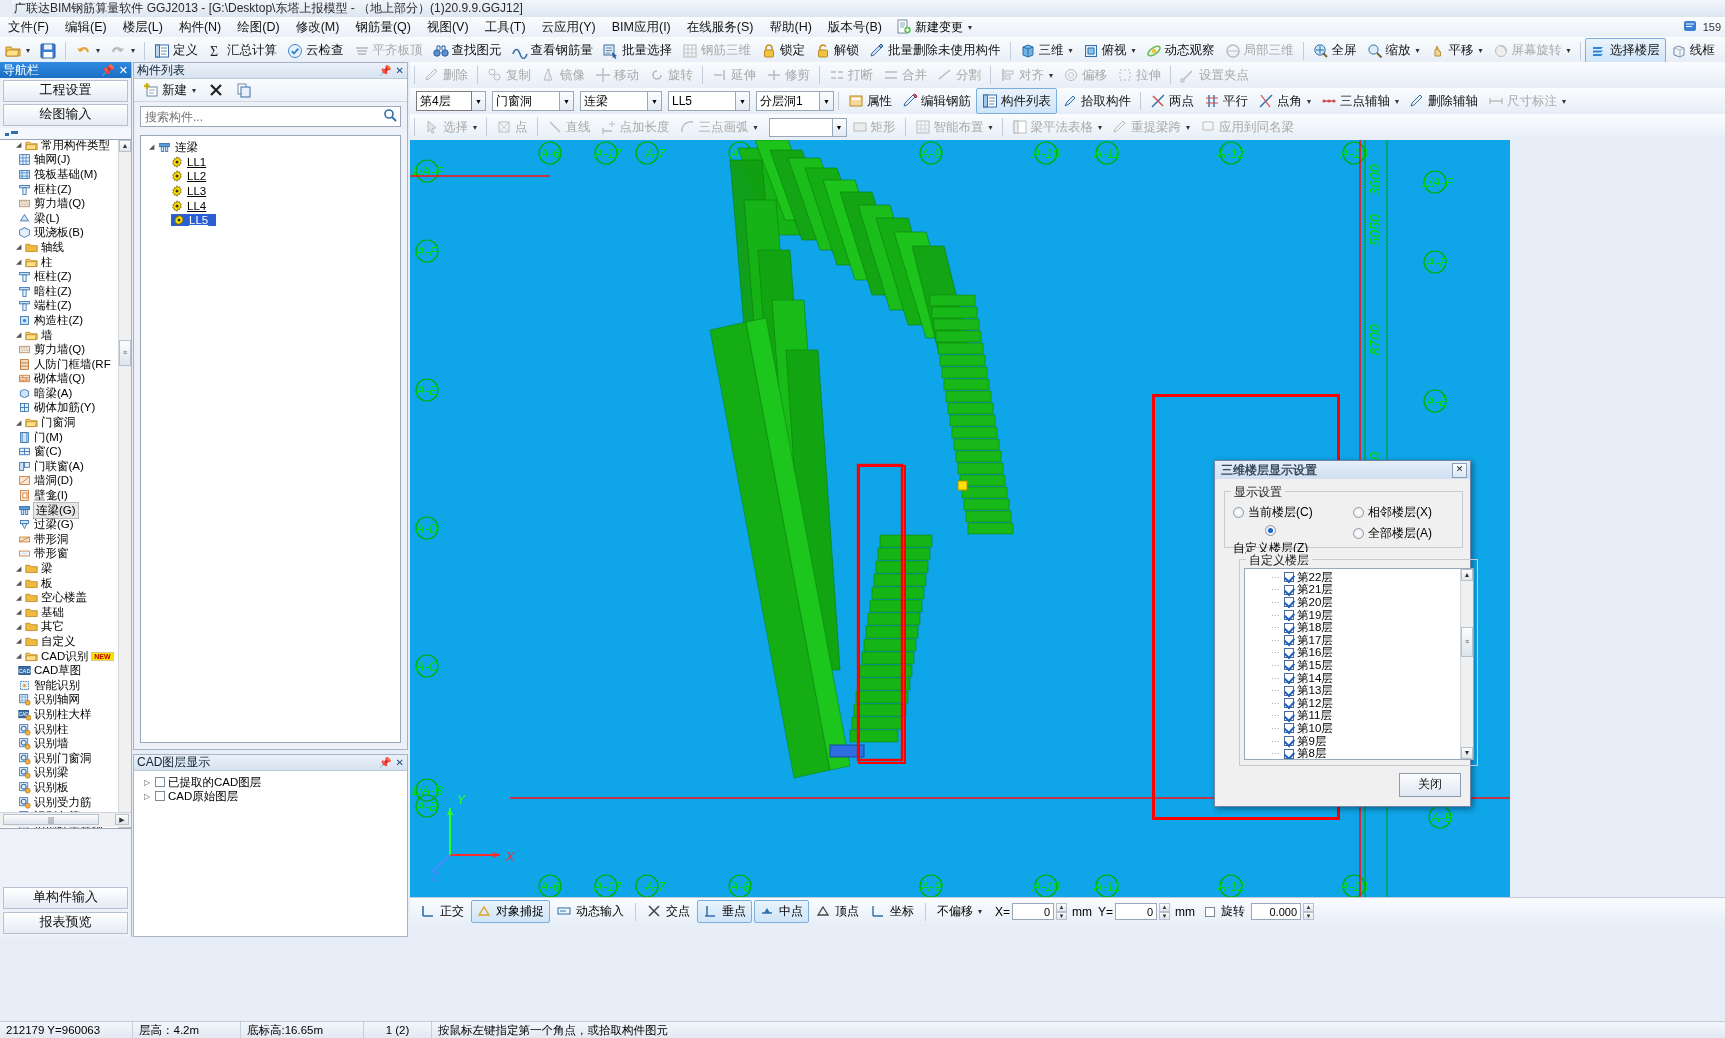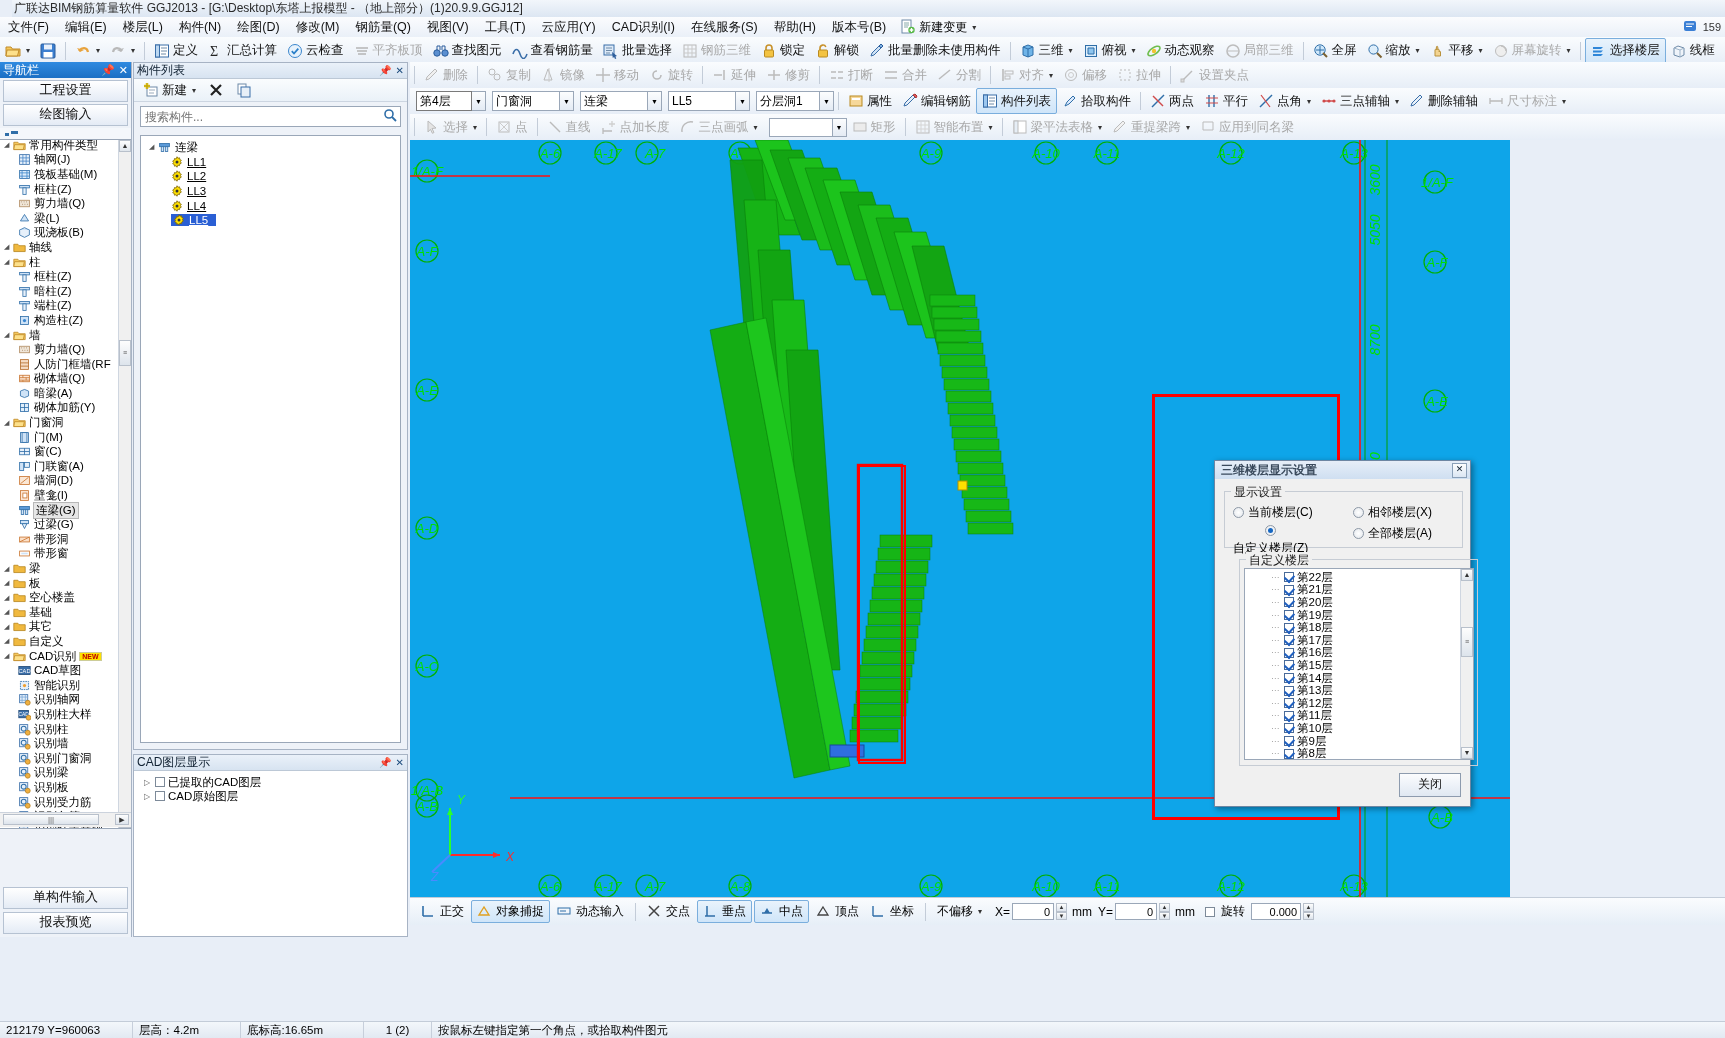--- a/index.html
+++ b/index.html
@@ -68,21 +68,21 @@
   .tree{
     position:absolute;left:0;top:77px;width:131px;height:calc(875px - 77px - 110px);
     background:#fff;border:1px solid #9aa7b8;border-left:none;border-right:none;
     overflow:hidden;
   }
   .treescroll{position:absolute;right:0;top:0;width:12px;height:100%;background:#f0f0f0;border-left:1px solid #cfd6e0;}
   .tsb-up,.tsb-dn{width:12px;height:12px;background:linear-gradient(#fdfdfd,#dfe5ec);border:1px solid #b8c0cb;box-sizing:border-box;font-size:7px;text-align:center;line-height:10px;color:#333;}
   .tsb-dn{position:absolute;bottom:0;}
   .tsb-thumb{position:absolute;top:200px;left:0;width:12px;height:26px;background:linear-gradient(#fdfdfd,#dde4ec);border:1px solid #b8c0cb;box-sizing:border-box;font-size:7px;text-align:center;line-height:24px;color:#555;}
   .tnode{display:flex;align-items:center;height:14.6px;font-size:11.5px;white-space:nowrap;padding-left:2px;color:#000;}
-  .tnode.lvl1{padding-left:4px;}
+  .tnode.lvl1{padding-left:16px;}
   .tnode.lvl2{padding-left:18px;}
   .tnode .lbl{margin-left:3px;}
   .tnode.selected .lbl{background:#e6e6e6;border:1px solid #b7b7b7;padding:0 2px;margin-left:2px;}
   .hsb{position:absolute;left:0;bottom:110px;width:131px;height:14px;background:#f0f0f0;border-top:1px solid #ccd3dd;}
   .hsb .hthumb{position:absolute;left:3px;top:1px;width:96px;height:11px;background:linear-gradient(#fdfdfd,#dde4ec);border:1px solid #b8c0cb;box-sizing:border-box;text-align:center;font-size:8px;line-height:9px;color:#666;}
   .hsb .harr{position:absolute;right:2px;top:1px;width:14px;height:11px;background:linear-gradient(#fdfdfd,#dde4ec);border:1px solid #b8c0cb;box-sizing:border-box;text-align:center;font-size:7px;line-height:9px;color:#333;}
   .navbottom{position:absolute;left:0;bottom:0;width:131px;}
   .navbottom .navbtn{margin:3px;}
 
   
@@ -186,21 +186,21 @@
     <div class="menuitem">文件(F)</div>
     <div class="menuitem">编辑(E)</div>
     <div class="menuitem">楼层(L)</div>
     <div class="menuitem">构件(N)</div>
     <div class="menuitem">绘图(D)</div>
     <div class="menuitem">修改(M)</div>
     <div class="menuitem">钢筋量(Q)</div>
     <div class="menuitem">视图(V)</div>
     <div class="menuitem">工具(T)</div>
     <div class="menuitem">云应用(Y)</div>
-    <div class="menuitem">CAD识别(I)</div>
+    <div class="menuitem">BIM应用(I)</div>
     <div class="menuitem">在线服务(S)</div>
     <div class="menuitem">帮助(H)</div>
     <div class="menuitem">版本号(B)</div>
     <div class="menu-new">
       <span class="ic">
           <svg width="16" height="16" viewBox="0 0 16 16">
             <rect x="2" y="1" width="9" height="13" fill="#fff" stroke="#6e8aa8"></rect>
             <path d="M4 4h5M4 6h5M4 8h4" stroke="#8aa" stroke-width="1"></path>
             <circle cx="11.5" cy="11" r="3.2" fill="#57b947"></circle>
             <path d="M11.5 9v4M9.7 11h3.6" stroke="#fff" stroke-width="1.3"></path>

